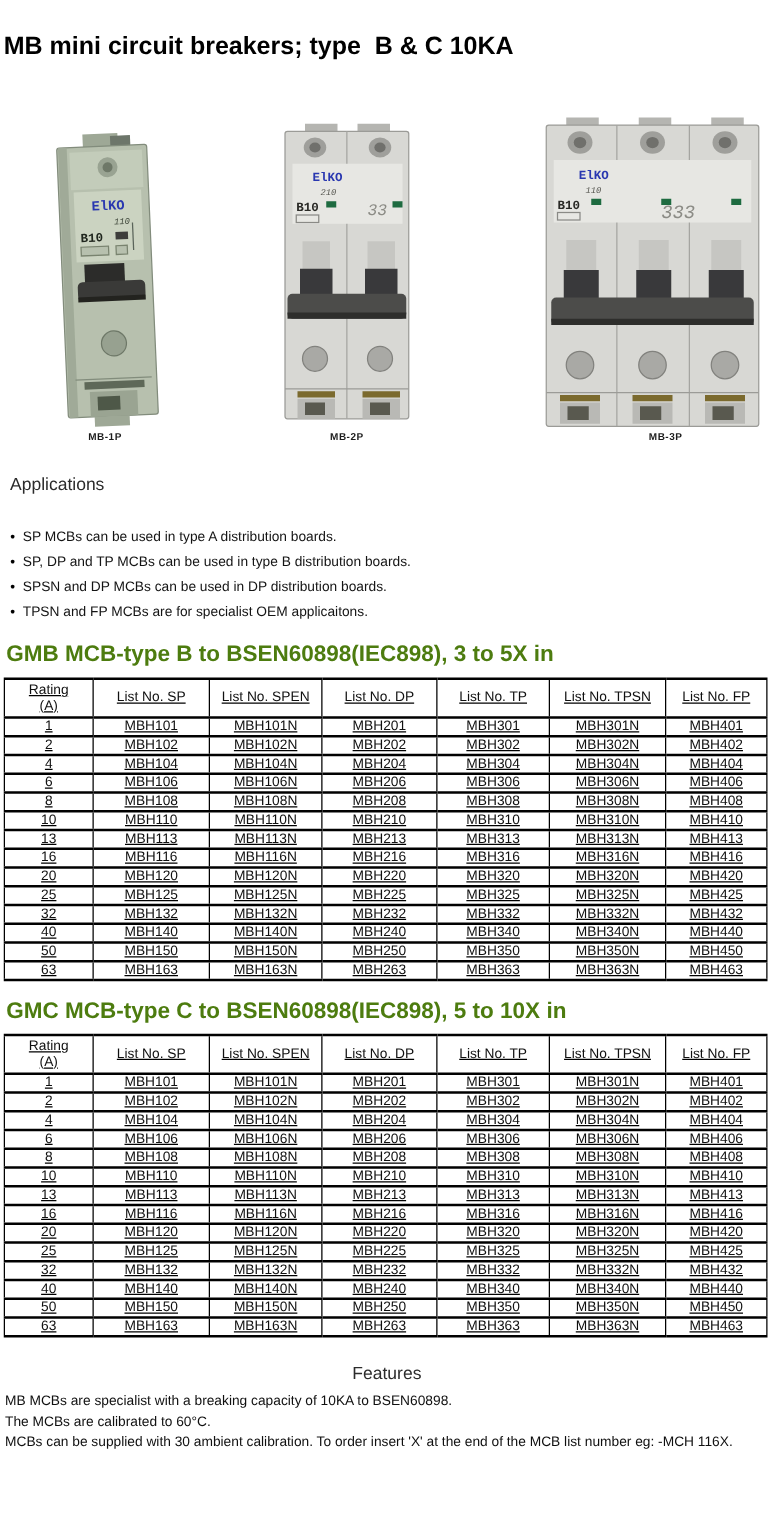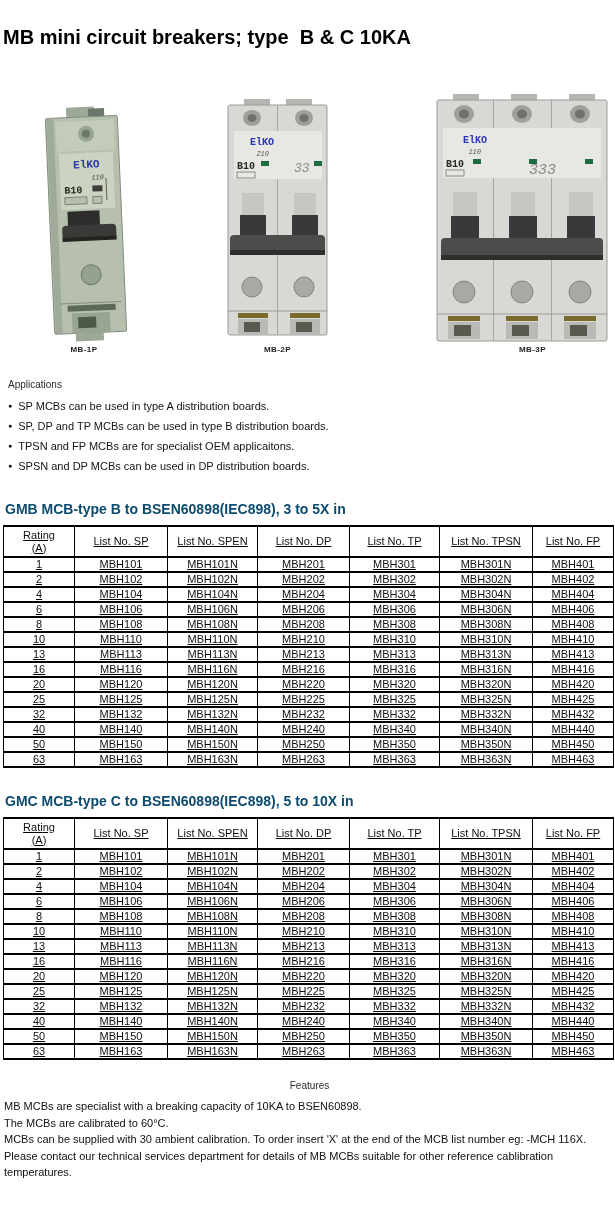--- a/index.html
+++ b/index.html
@@ -18,30 +18,30 @@
   .fig-2 { left:224px; top:48px; }
   .fig-3 { left:433px; top:43px; }
   .product-label {
     position:absolute; top:296px; font-size:8px; font-weight:bold;
     text-align:center; letter-spacing:.4px; color:#1c1c1c;
   }
   .label-1 { left:38px;  width:92px; }
   .label-2 { left:224px; width:107px; }
   .label-3 { left:444px; width:177px; }
   .section-heading {
-    font-size:10px; font-weight:normal; color:#2b2b2b;
+    font-size:14px; font-weight:normal; color:#2b2b2b;
   }
   .applications-heading { margin:18px 0 0 8px; }
   .features-heading { margin:20px 0 0 4px;text-align:center; }
-  .app-list { list-style:none; margin:6px 0 0 8px; }
+  .app-list { list-style:none; margin:25px 0 0 8px; }
   .app-list li { font-size:11px; line-height:19.5px; color:#141414; }
   .app-list li::before {
     content:"●"; font-size:7px; vertical-align:1.5px; margin-right:6px; color:#000;
   }
-  .table-title { font-size:14px; color:#0c4a6e; margin:25px 0 0 5px; }
+  .table-title { font-size:18px; color:#4d7c0f; margin:13px 0 0 5px; }
   table.parts {
     border-collapse:collapse; table-layout:fixed;
     width:610px; margin:8px 0 0 3px;text-decoration:underline;
   }
   .parts th, .parts td {
     border:1px solid #000; border-top-width:2px; border-bottom-width:2px;
     text-align:center; vertical-align:middle;
     font-size:11px; font-weight:normal; color:#101010;
     padding:0; overflow:hidden;
   }
@@ -186,22 +186,22 @@
     </svg>
   </div>
   <div class="product-label label-3">MB-3P</div>
 
 </div>
 
 <h2 class="section-heading applications-heading">Applications</h2>
 <ul class="app-list">
     <li>SP MCBs can be used in type A distribution boards.</li>
     <li>SP, DP and TP MCBs can be used in type B distribution boards.</li>
+    <li>SPSN and DP MCBs can be used in DP distribution boards.</li>
     <li>TPSN and FP MCBs are for specialist OEM applicaitons.</li>
-    <li>SPSN and DP MCBs can be used in DP distribution boards.</li>
   </ul>
 
 <h3 class="table-title">GMB MCB-type B to BSEN60898(IEC898), 3 to 5X  in</h3>
 <table class="parts">
     <thead>
       <tr>
         <th>Rating
 (A)</th>
         <th>List No. SP</th>
         <th>List No. SPEN</th>
@@ -483,14 +483,13 @@
         <td>MBH463</td>
       </tr>
     </tbody>
   </table>
 
 <h2 class="section-heading features-heading">Features</h2>
 <div class="features-list">
     <div>MB MCBs are specialist with a breaking capacity of 10KA to BSEN60898.</div>
     <div>The MCBs are calibrated to 60°C.</div>
     <div>MCBs can be supplied with 30 ambient calibration. To order insert 'X' at the end of the MCB list number eg: -MCH 116X.</div>
-    <div>Please contact our technical services department for details of MB MCBs suitable for other reference cablibration temperatures.</div>
   </div>
 
 </body></html>

